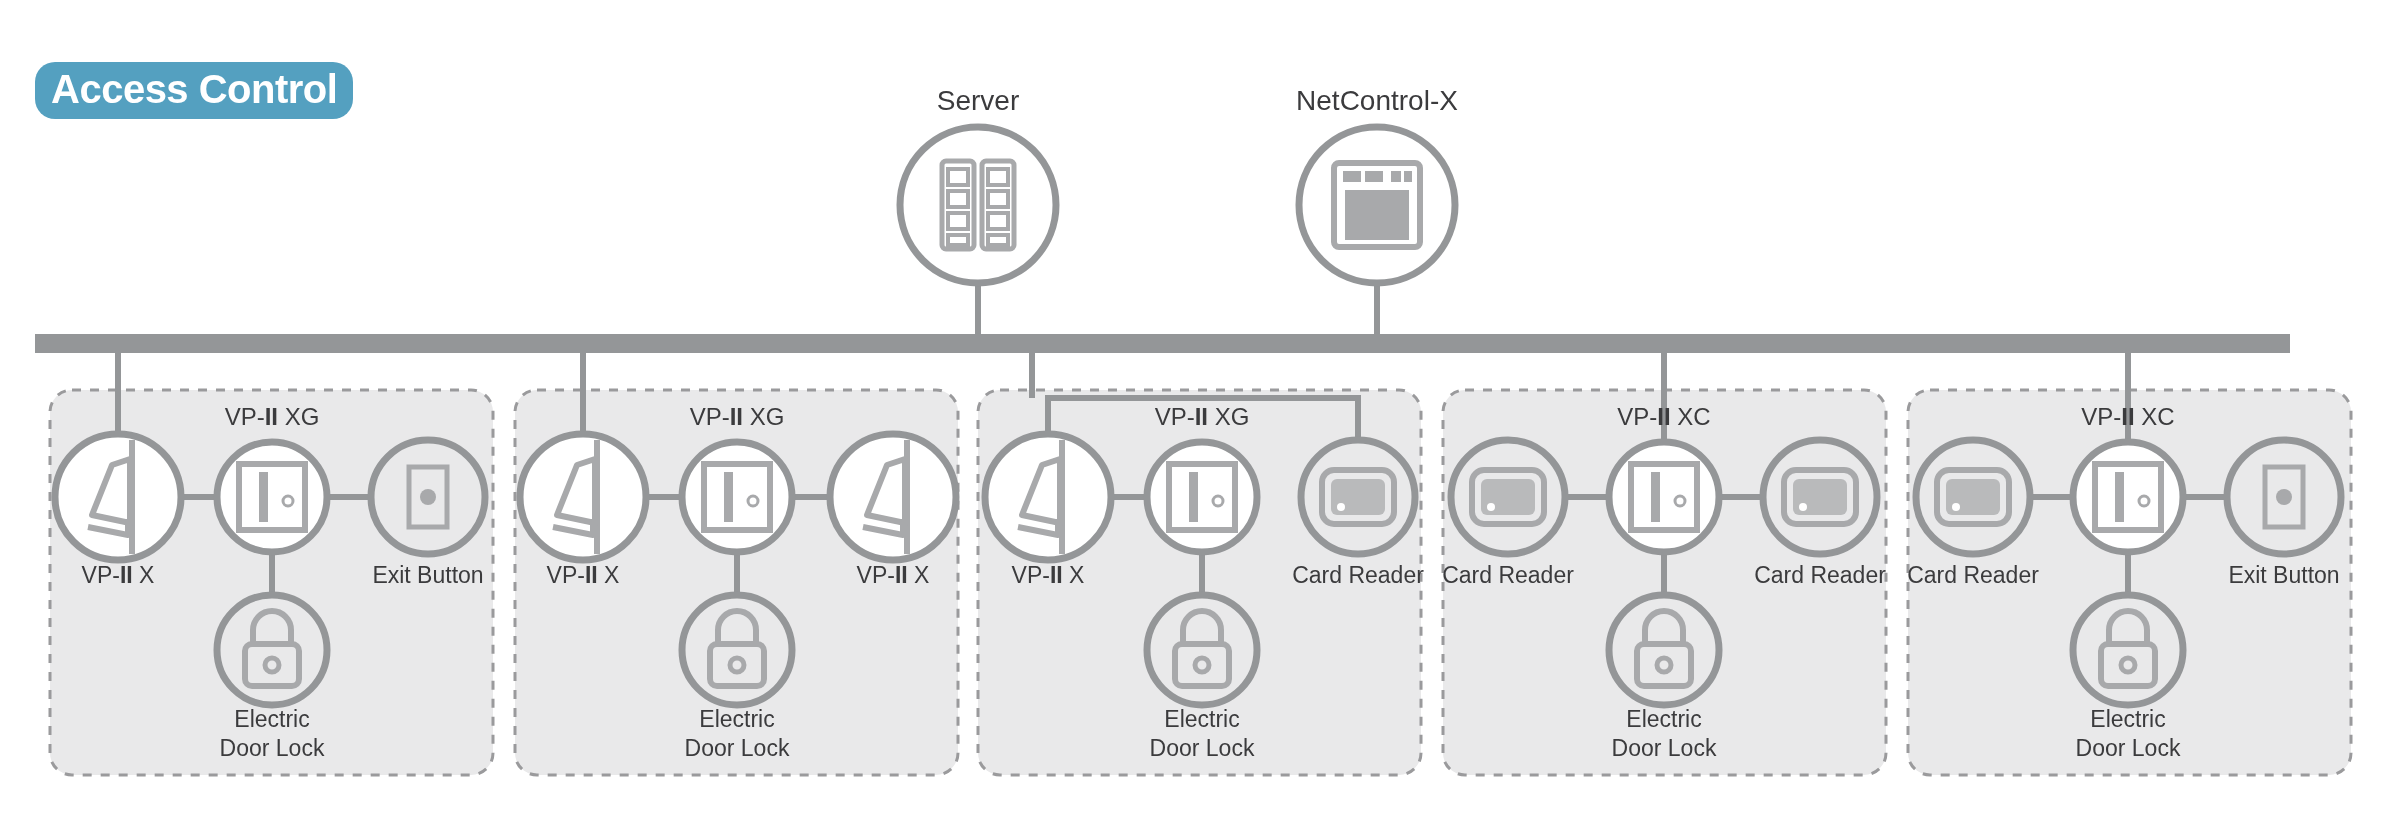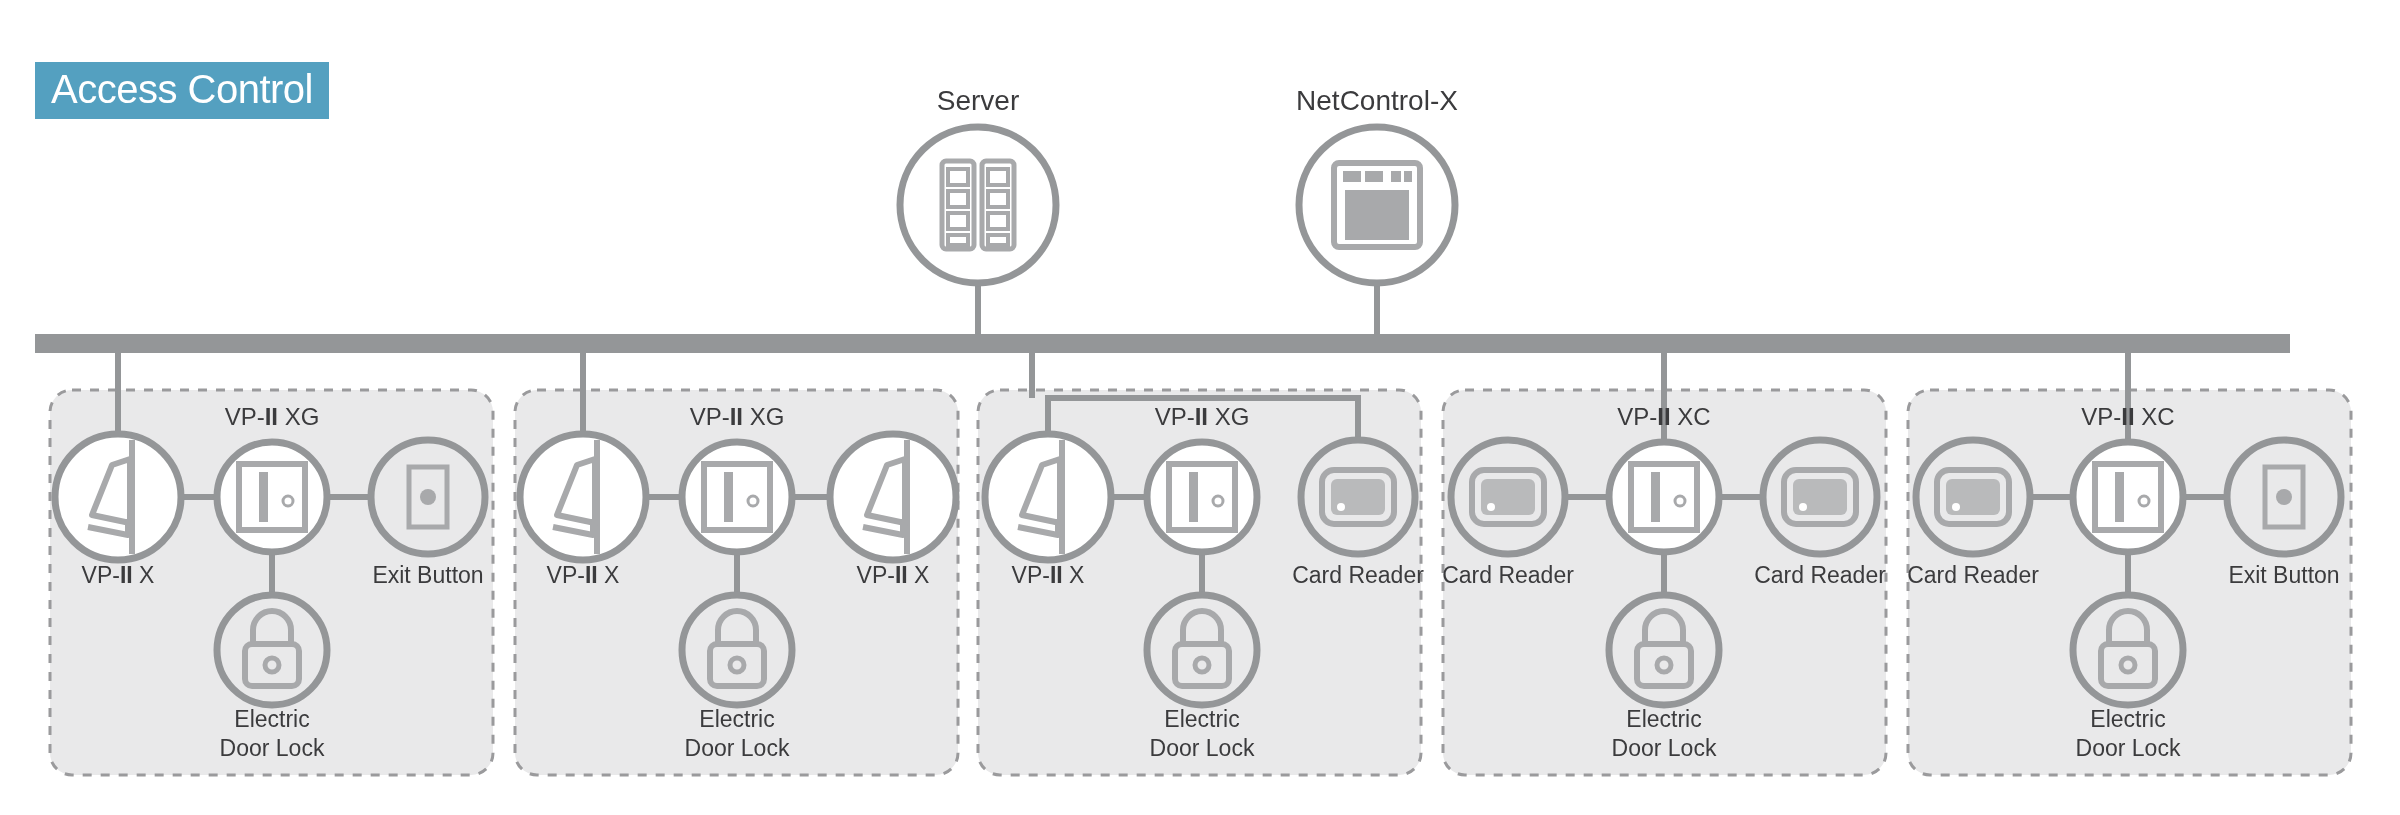--- a/index.html
+++ b/index.html
@@ -21,26 +21,27 @@
     height: 815px;
     background: #ffffff;
   }
   .title-badge {
     position: absolute;
     left: 35px;
     top: 62px;
     background: #54a0c0;
     color: #ffffff;
     font-size: 40px;
-    font-weight: normal;
+    font-weight: bold;
     letter-spacing: -0.5px;
     padding: 7px 16px 10px 16px;
     line-height: 1;
     white-space: nowrap;
     font-family: "Liberation Sans", sans-serif;
+    border-radius: 20px;
   }
   svg#diagram {
     position: absolute;
     left: 0;
     top: 0;
     width: 2400px;
     height: 815px;
     display: block;
   }
   text {

